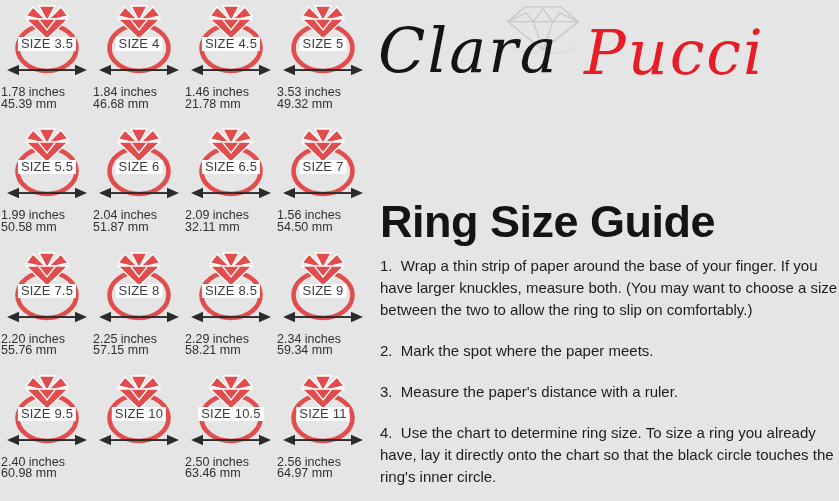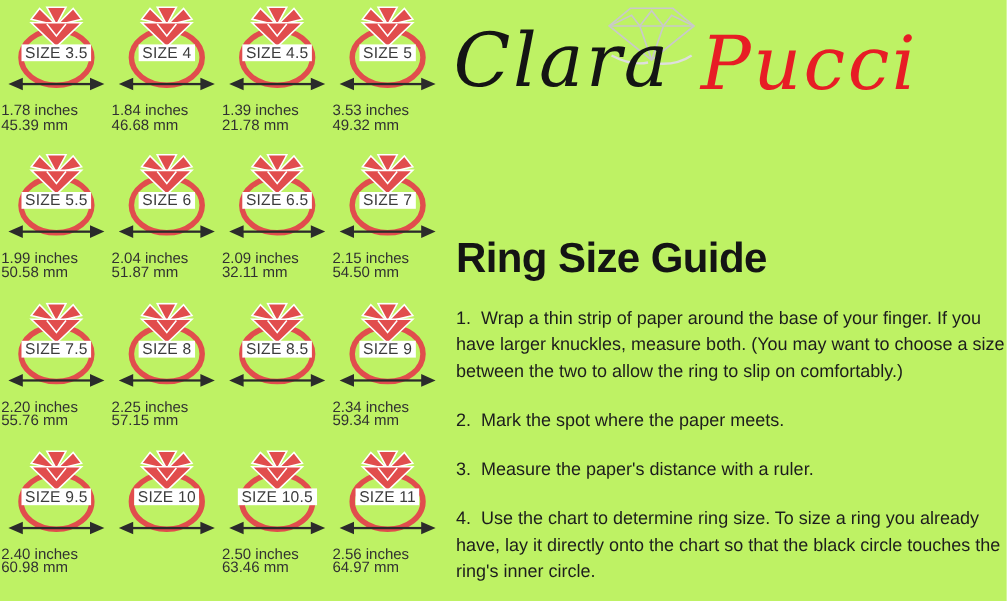--- a/index.html
+++ b/index.html
@@ -1,17 +1,17 @@
 <!DOCTYPE html>
 <html style="--ring: #e14d4d; --pucci: #e71d25;"><head>
 <meta charset="utf-8">
 <style>
   html,body{margin:0;padding:0;background:#fff;}
   #canvas{
-    position:relative;width:839px;height:501px;background:#bef264;overflow:hidden;
+    position:relative;width:839px;height:501px;background:#e5e5e5;overflow:hidden;
     font-family:"Liberation Sans",sans-serif;
   }
   
   #ring-grid{
     position:absolute;left:1px;top:5px;
     display:grid;grid-template-columns:repeat(4,92px);grid-auto-rows:123.3px;
   }
   .cell{position:relative;width:92px;height:123px;}
   .ring-svg{position:absolute;left:0;top:0;width:92px;height:78px;display:block;}
   .band{fill:none;stroke:var(--ring,#e14d4d);stroke-width:4.6px;}
@@ -34,21 +34,21 @@
     position:absolute;font-family:"DejaVu Serif",serif;font-style:italic;
     font-size:62px;line-height:70px;letter-spacing:2px;white-space:nowrap;
   }
   #logo-clara{left:0;top:16px;color:#141414;}
   #logo-pucci{left:206px;top:18px;color:var(--pucci,#e71d25);}
   #logo-diamond{position:absolute;left:112px;top:2px;width:106px;height:54px;}
   .dia-stroke{fill:none;stroke:#c9c9c9;stroke-width:1.4px;}
   .dia-swoosh{fill:none;stroke:#dedede;stroke-width:2px;}
   #guide-title{
     position:absolute;left:2px;top:196px;margin:0;
-    font-size:35px;font-weight:700;letter-spacing:-.5px;color:#141414;
+    font-size:45px;font-weight:700;letter-spacing:-.5px;color:#141414;
   }
   #steps{position:absolute;left:2px;top:255px;width:460px;}
   #steps p{margin:0 0 19px 0;font-size:15px;line-height:22px;color:#1d1d1d;}
 </style>
 </head>
 <body>
 
 <div id="canvas">
 
   <div id="ring-grid">
@@ -109,21 +109,21 @@
         </g>
         <path class="gem-line" transform="translate(46,1)" d="M-8,14 L0,24 L8,14"></path>
         <g class="arrow">
           <rect x="14" y="64.1" width="64" height="1.9"></rect>
           <polygon points="6,65 18,59.7 18,70.3"></polygon>
           <polygon points="86,65 74,59.7 74,70.3"></polygon>
         </g>
       </svg>
       <span class="size-label">SIZE 4.5</span>
       <div class="meas">
-        <span>1.39 inches</span><br>
+        <span>1.46 inches</span><br>
         <span>21.78 mm</span>
       </div>
     </div>
 
     <div class="cell">
       <svg class="ring-svg" viewBox="0 0 92 78">
         <ellipse class="band" cx="46" cy="43" rx="29.5" ry="23"></ellipse>
         <g class="gem" transform="translate(46,1)">
           <polygon points="0,15 -21,10 -14,1"></polygon>
           <polygon points="0,15 -8,0 8,0"></polygon>
@@ -224,21 +224,21 @@
         </g>
         <path class="gem-line" transform="translate(46,1)" d="M-8,14 L0,24 L8,14"></path>
         <g class="arrow">
           <rect x="14" y="64.1" width="64" height="1.9"></rect>
           <polygon points="6,65 18,59.7 18,70.3"></polygon>
           <polygon points="86,65 74,59.7 74,70.3"></polygon>
         </g>
       </svg>
       <span class="size-label">SIZE 7</span>
       <div class="meas">
-        <span>2.15 inches</span><br>
+        <span>1.56 inches</span><br>
         <span>54.50 mm</span>
       </div>
     </div>
 
     <div class="cell">
       <svg class="ring-svg" viewBox="0 0 92 78">
         <ellipse class="band" cx="46" cy="43" rx="29.5" ry="23"></ellipse>
         <g class="gem" transform="translate(46,1)">
           <polygon points="0,15 -21,10 -14,1"></polygon>
           <polygon points="0,15 -8,0 8,0"></polygon>
@@ -292,20 +292,24 @@
           <polygon points="-21,13 21,13 0,33"></polygon>
         </g>
         <path class="gem-line" transform="translate(46,1)" d="M-8,14 L0,24 L8,14"></path>
         <g class="arrow">
           <rect x="14" y="64.1" width="64" height="1.9"></rect>
           <polygon points="6,65 18,59.7 18,70.3"></polygon>
           <polygon points="86,65 74,59.7 74,70.3"></polygon>
         </g>
       </svg>
       <span class="size-label">SIZE 8.5</span>
+      <div class="meas">
+        <span>2.29 inches</span><br>
+        <span>58.21 mm</span>
+      </div>
     </div>
 
     <div class="cell">
       <svg class="ring-svg" viewBox="0 0 92 78">
         <ellipse class="band" cx="46" cy="43" rx="29.5" ry="23"></ellipse>
         <g class="gem" transform="translate(46,1)">
           <polygon points="0,15 -21,10 -14,1"></polygon>
           <polygon points="0,15 -8,0 8,0"></polygon>
           <polygon points="0,15 14,1 21,10"></polygon>
           <polygon points="-21,13 21,13 0,33"></polygon>

